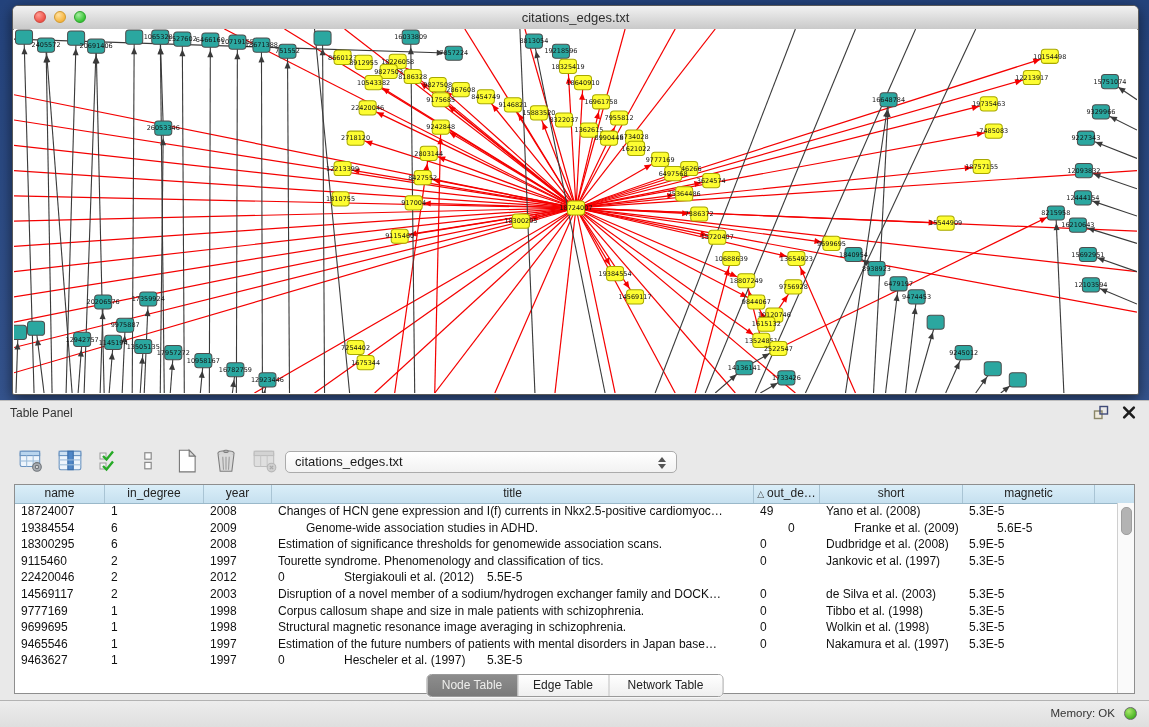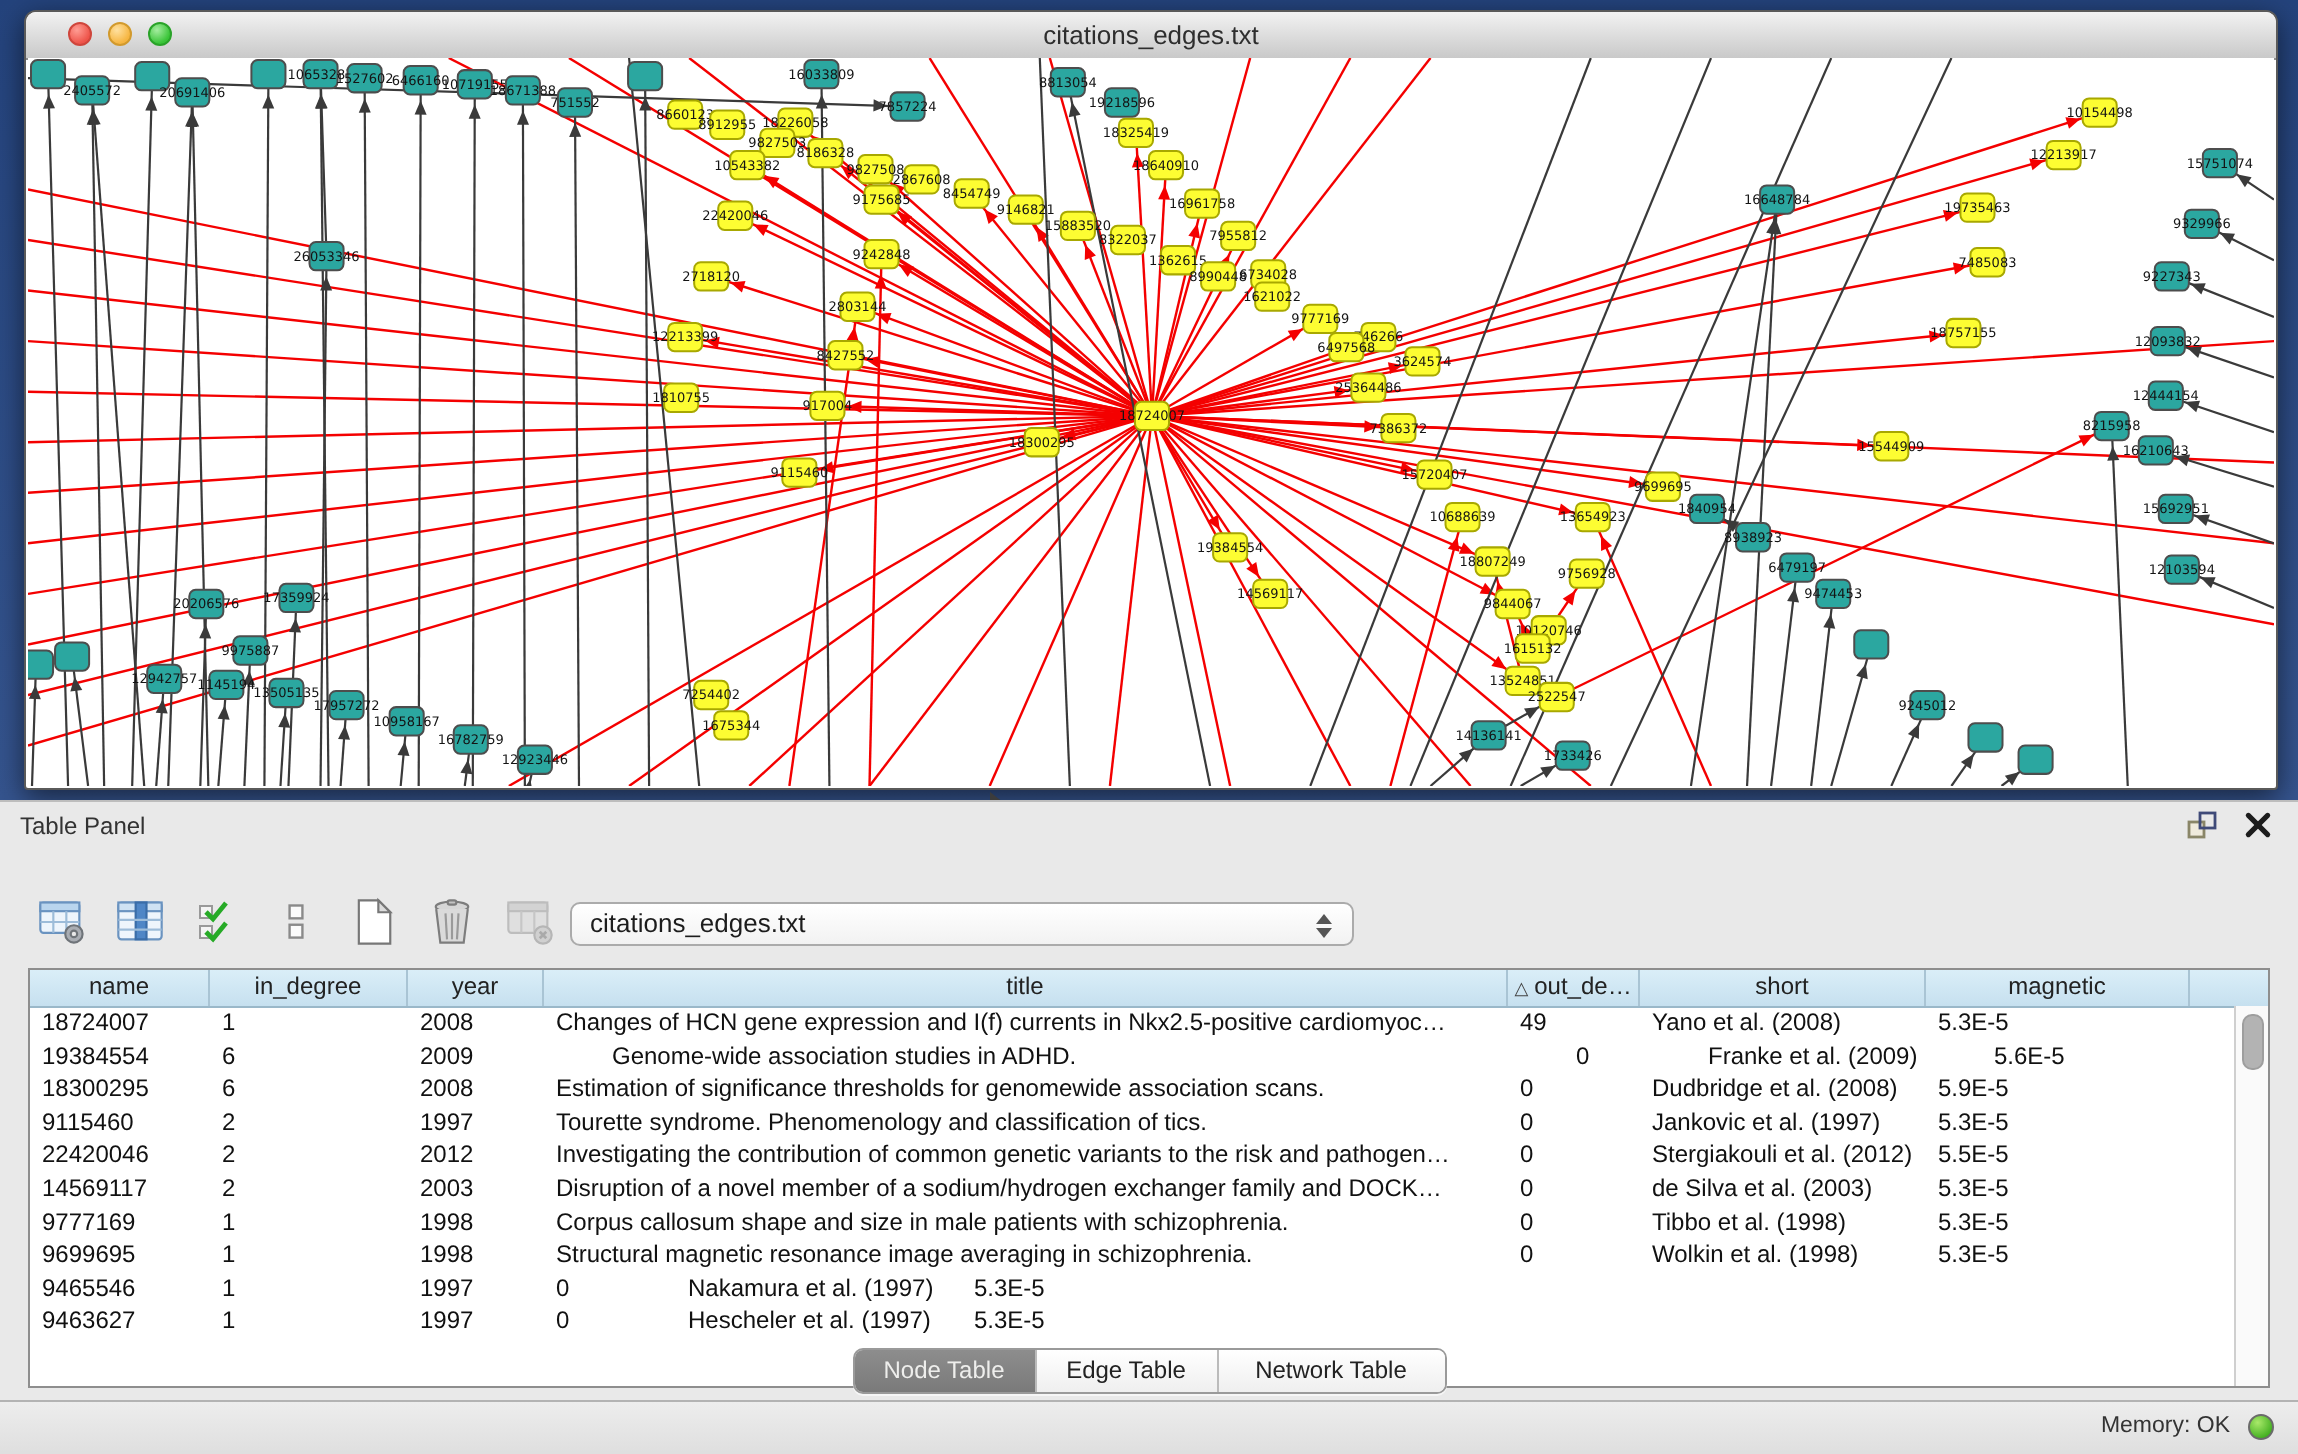--- a/index.html
+++ b/index.html
@@ -880,21 +880,20 @@
           <div class="td" style="width: 68px;">1997</div>
           <div class="td" style="width: 482px;">Tourette syndrome. Phenomenology and classification of tics.</div>
           <div class="td" style="width: 66px;">0</div>
           <div class="td" style="width: 143px;">Jankovic et al. (1997)</div>
           <div class="td" style="width: 132px;">5.3E-5</div>
         </div>
         <div class="tr">
           <div class="td" style="width: 90px;">22420046</div>
           <div class="td" style="width: 99px;">2</div>
           <div class="td" style="width: 68px;">2012</div>
-          <div class="td" style="width: 482px;">Investigating the contribution of common genetic variants to the risk and pathogen…</div>
           <div class="td" style="width: 66px;">0</div>
           <div class="td" style="width: 143px;">Stergiakouli et al. (2012)</div>
           <div class="td" style="width: 132px;">5.5E-5</div>
         </div>
         <div class="tr">
           <div class="td" style="width: 90px;">14569117</div>
           <div class="td" style="width: 99px;">2</div>
           <div class="td" style="width: 68px;">2003</div>
           <div class="td" style="width: 482px;">Disruption of a novel member of a sodium/hydrogen exchanger family and DOCK…</div>
           <div class="td" style="width: 66px;">0</div>
@@ -916,20 +915,21 @@
           <div class="td" style="width: 68px;">1998</div>
           <div class="td" style="width: 482px;">Structural magnetic resonance image averaging in schizophrenia.</div>
           <div class="td" style="width: 66px;">0</div>
           <div class="td" style="width: 143px;">Wolkin et al. (1998)</div>
           <div class="td" style="width: 132px;">5.3E-5</div>
         </div>
         <div class="tr">
           <div class="td" style="width: 90px;">9465546</div>
           <div class="td" style="width: 99px;">1</div>
           <div class="td" style="width: 68px;">1997</div>
+          <div class="td" style="width: 482px;">Estimation of the future numbers of patients with mental disorders in Japan base…</div>
           <div class="td" style="width: 66px;">0</div>
           <div class="td" style="width: 143px;">Nakamura et al. (1997)</div>
           <div class="td" style="width: 132px;">5.3E-5</div>
         </div>
         <div class="tr">
           <div class="td" style="width: 90px;">9463627</div>
           <div class="td" style="width: 99px;">1</div>
           <div class="td" style="width: 68px;">1997</div>
           <div class="td" style="width: 66px;">0</div>
           <div class="td" style="width: 143px;">Hescheler et al. (1997)</div>

